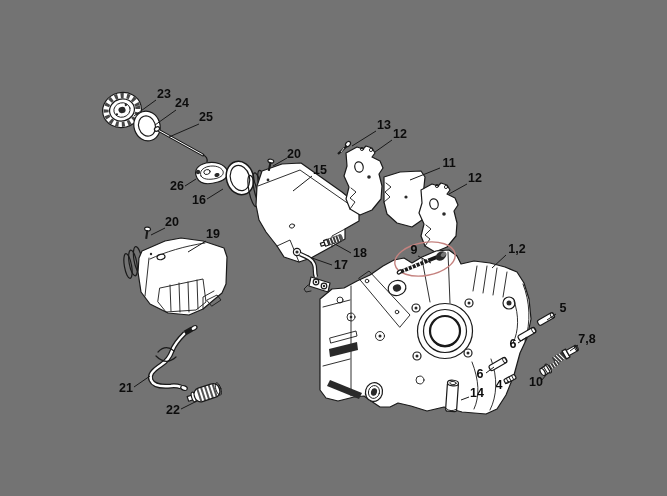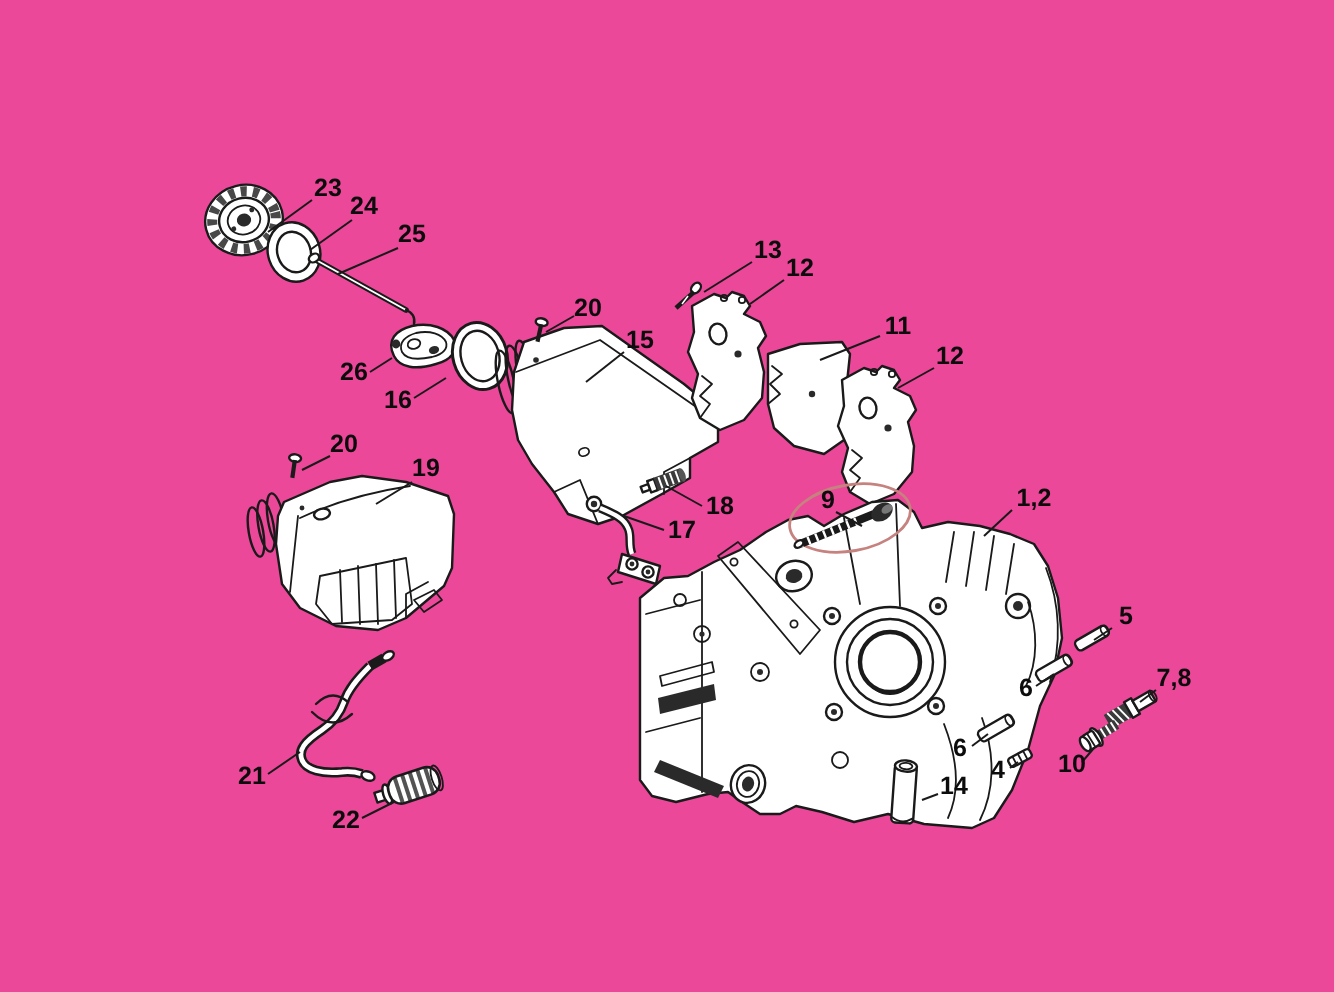--- a/index.html
+++ b/index.html
@@ -1,16 +1,16 @@
 <!DOCTYPE html>
 <html><head>
 <meta charset="utf-8">
 <style>
   html,body{margin:0;padding:0;background:#ffffff;}
-  .stage{position:relative;width:667px;height:496px;background:#ec4899;overflow:hidden;
+  .stage{position:relative;width:667px;height:496px;background:#737373;overflow:hidden;
          font-family:"Liberation Sans",sans-serif;}
   svg{display:block;}
   .ln{fill:none;stroke:#1a1a1a;stroke-width:1.2;stroke-linejoin:round;stroke-linecap:round;}
   .ln1{fill:none;stroke:#1a1a1a;stroke-width:0.9;stroke-linejoin:round;stroke-linecap:round;}
   .fw{fill:#ffffff;stroke:#1a1a1a;stroke-width:1.2;stroke-linejoin:round;}
   .fd{fill:#2a2a2a;stroke:none;}
   .leader{stroke:#1a1a1a;stroke-width:1;}
   .plbl{font-weight:700;font-size:12.5px;fill:#0c0c0c;text-anchor:middle;user-select:none;}
 </style>
 </head>

